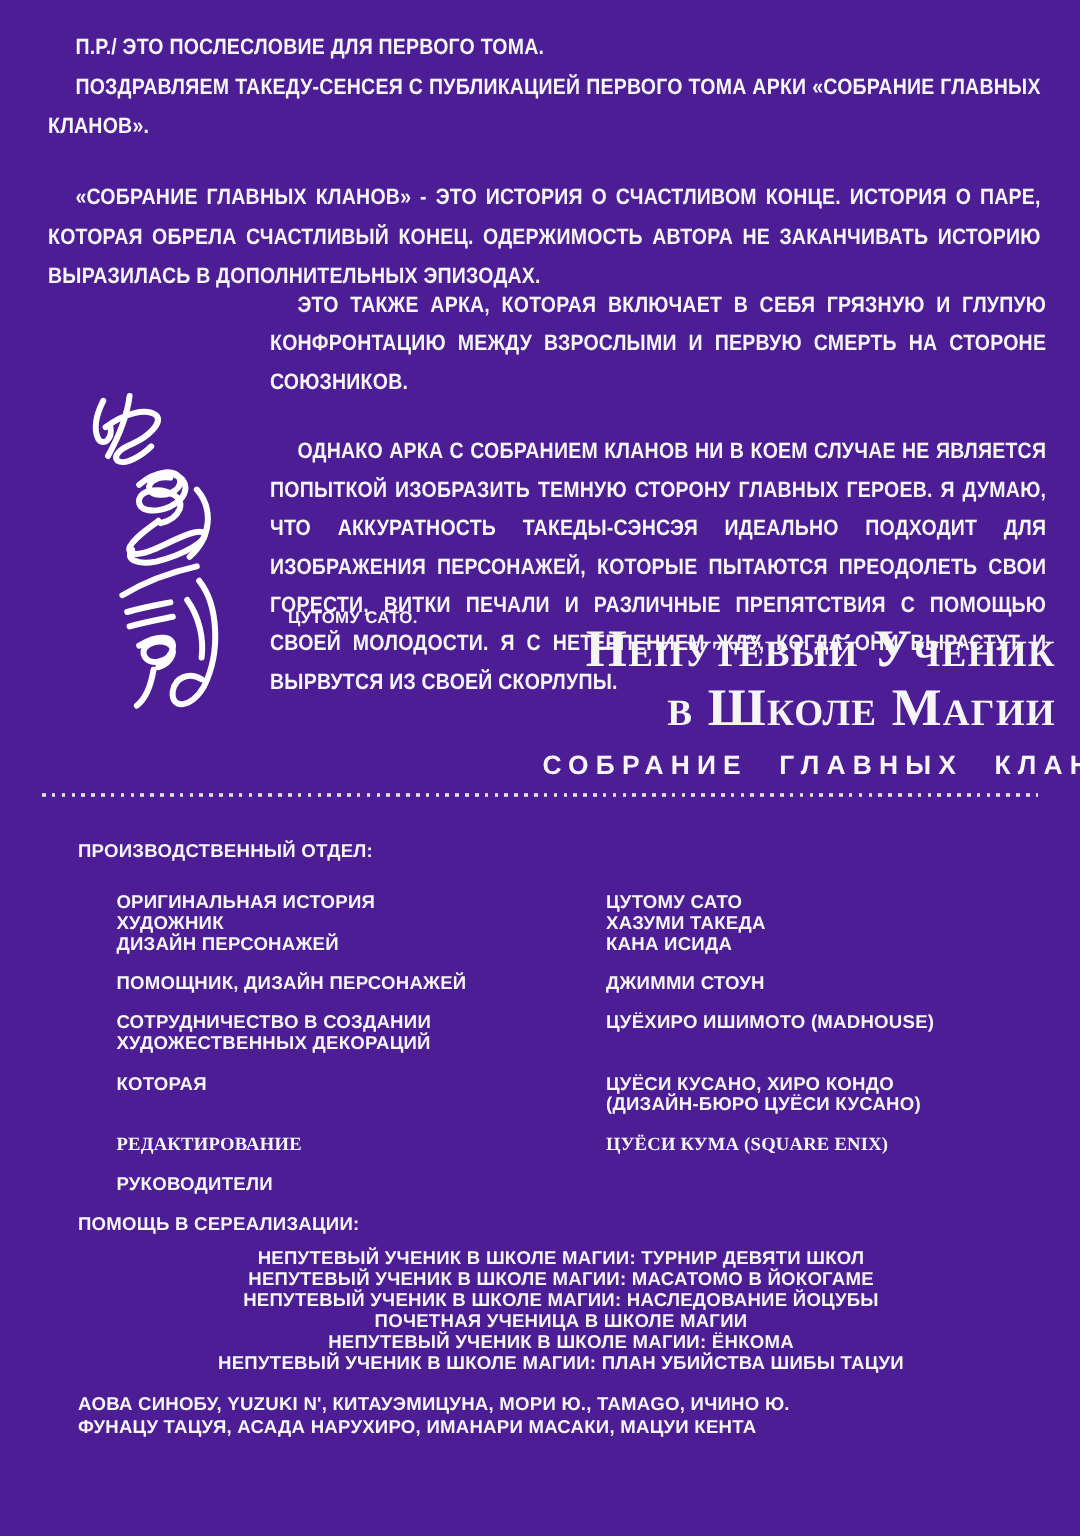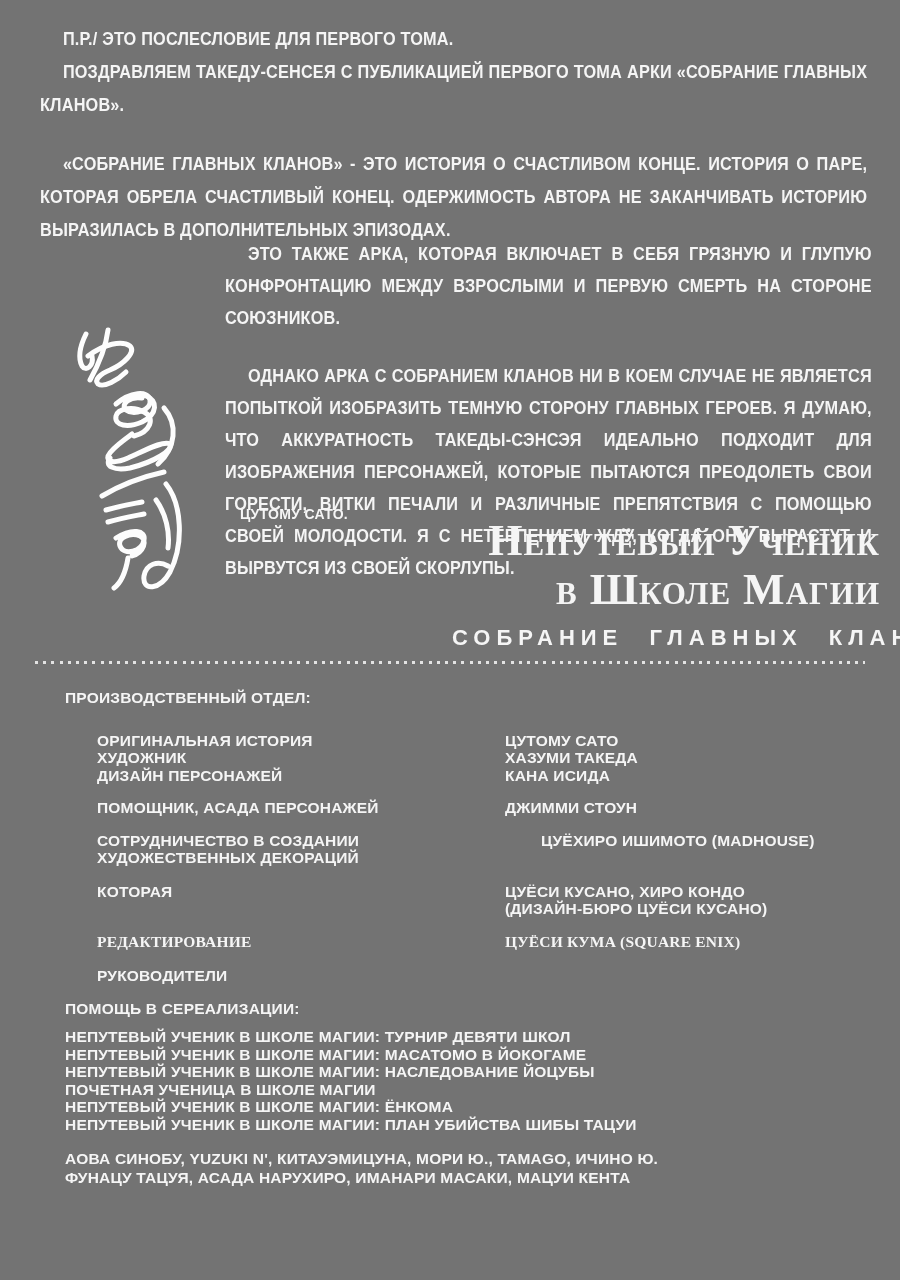--- a/index.html
+++ b/index.html
@@ -1,19 +1,19 @@
 <!DOCTYPE html>
 <html><head>
 <meta charset="utf-8">
 <style>
   html,body{margin:0;padding:0;background:#000;}
   .page{
     position:relative;
     width:900px;height:1280px;
-    background:#737373;
+    background:#4c1d95;
     color:#f5f5f5;
     font-family:"Liberation Sans",sans-serif;
     font-weight:bold;
     overflow:hidden;
   }
   
   .prose{position:absolute;transform-origin:0 0;transform:scaleX(0.88);}
   .prose p{
     margin:0;
     font-size:18.5px;
@@ -52,27 +52,27 @@
     word-spacing:14px;
     white-space:nowrap;
   }
   
   .dotted-sep{
     position:absolute;left:35px;top:661px;width:830px;height:3px;
     background:repeating-linear-gradient(to right,#e3e3e3 0 3px,transparent 3px 8.2px);
   }
   
   .credits{position:absolute;left:65px;top:689px;width:805px;font-size:15.5px;line-height:17.5px;letter-spacing:.2px;}
-  .credits-heading{margin:0 0 25px 0;}
+  .credits-heading{margin:12px 0 25px 0;}
   .crow{display:grid;grid-template-columns:408px 1fr;margin-bottom:15px;margin-left:32px;}
   .crow .cell{white-space:pre-line;}
-  .mb16{margin-bottom:16px !important;gap:36px;}
+  .mb16{margin-bottom:16px !important;}
   .mb17{margin-bottom:17px !important;font-family:Liberation Serif, serif;}
   .ser-heading{margin:0 0 11px 0;}
-  .ser-list{list-style:none;margin:0 0 16px 0;padding:0;}
+  .ser-list{list-style:none;margin:0 0 16px 0;padding:0;text-align:center;}
   .assistants{white-space:pre-line;line-height:19px;}
 </style>
 </head>
 <body>
 
 <div class="page">
 
   <div class="prose prose-top">
     <p>П.Р./ ЭТО ПОСЛЕСЛОВИЕ ДЛЯ ПЕРВОГО ТОМА.</p>
     <p>ПОЗДРАВЛЯЕМ ТАКЕДУ-СЕНСЕЯ С ПУБЛИКАЦИЕЙ ПЕРВОГО ТОМА АРКИ «СОБРАНИЕ ГЛАВНЫХ КЛАНОВ».</p>
@@ -116,21 +116,21 @@
 
     <div class="crow">
       <div class="cell">ОРИГИНАЛЬНАЯ ИСТОРИЯ
 ХУДОЖНИК
 ДИЗАЙН ПЕРСОНАЖЕЙ</div>
       <div class="cell">ЦУТОМУ САТО
 ХАЗУМИ ТАКЕДА
 КАНА ИСИДА</div>
     </div>
     <div class="crow">
-      <div class="cell">ПОМОЩНИК, АСАДА ПЕРСОНАЖЕЙ</div>
+      <div class="cell">ПОМОЩНИК, ДИЗАЙН ПЕРСОНАЖЕЙ</div>
       <div class="cell">ДЖИММИ СТОУН</div>
     </div>
     <div class="crow mb16">
       <div class="cell">СОТРУДНИЧЕСТВО В СОЗДАНИИ ХУДОЖЕСТВЕННЫХ ДЕКОРАЦИЙ</div>
       <div class="cell">ЦУЁХИРО ИШИМОТО (MADHOUSE)</div>
     </div>
     <div class="crow">
       <div class="cell">КОТОРАЯ</div>
       <div class="cell">ЦУЁСИ КУСАНО, ХИРО КОНДО
 (ДИЗАЙН-БЮРО ЦУЁСИ КУСАНО)</div>

